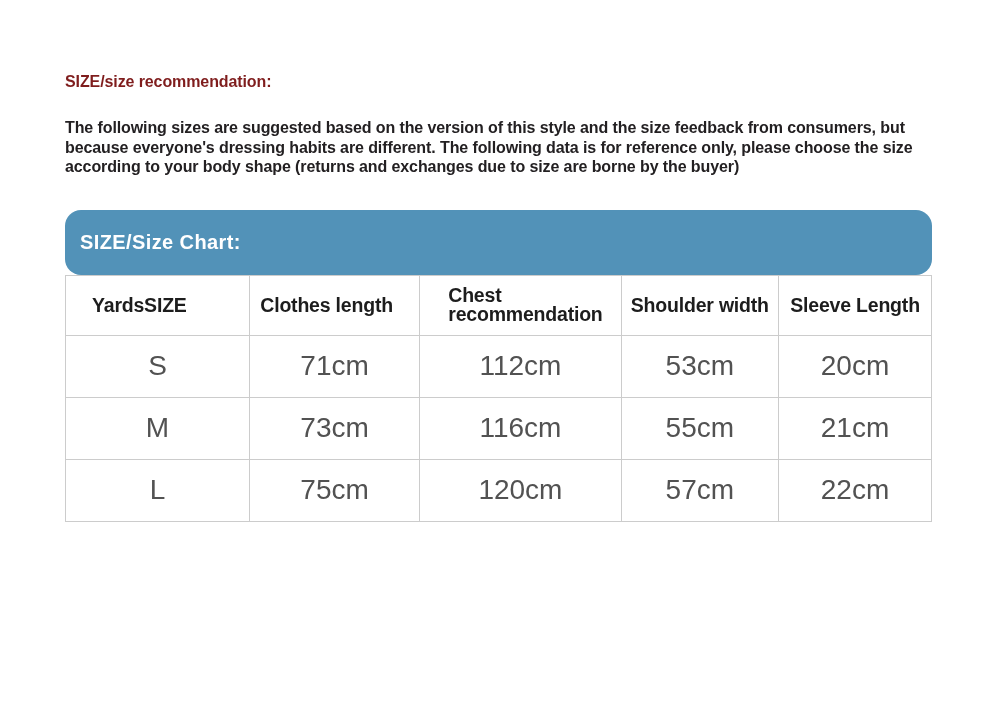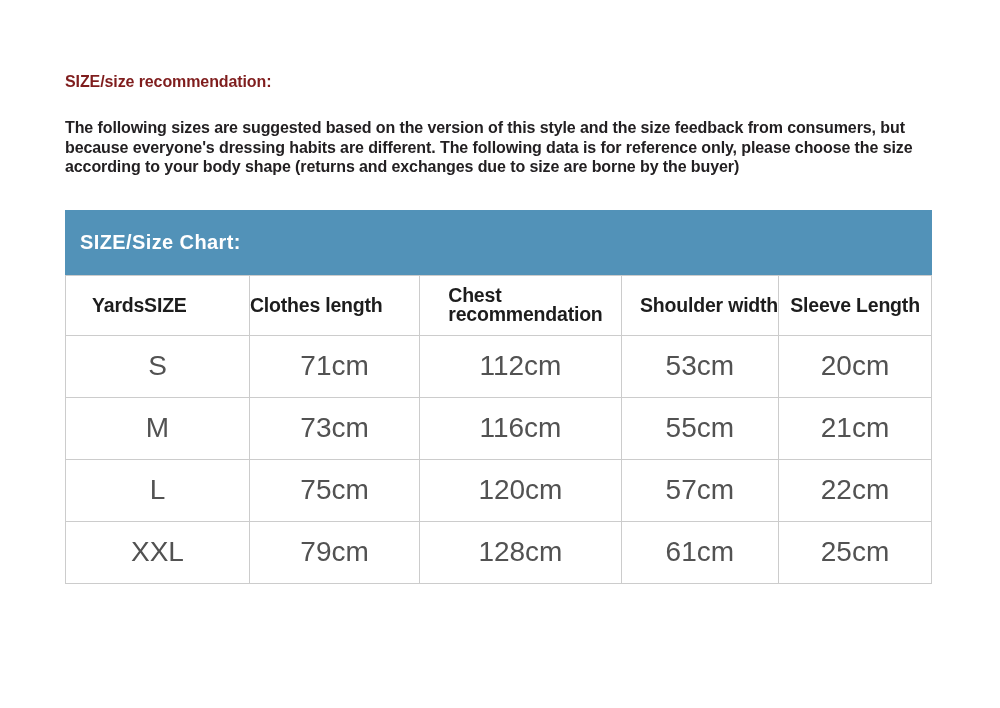--- a/index.html
+++ b/index.html
@@ -34,20 +34,21 @@
     letter-spacing: -0.1px;
   }
   .chart-banner {
     box-sizing: border-box;
     width: 867px;
     height: 65px;
     background: #5292b8;
     display: flex;
     align-items: center;
     padding-left: 15px;
+    border-radius: 16px;
   }
   .chart-banner-title {
     color: #ffffff;
     font-size: 20px;
     font-weight: 700;
     letter-spacing: 0.4px;
   }
   table.size-chart {
     width: 867px;
     border-collapse: collapse;
@@ -62,24 +63,24 @@
     overflow: hidden;
   }
   .size-chart thead th {
     height: 59px;
     font-size: 19.5px;
     font-weight: 700;
     color: #1d1d1d;
     letter-spacing: -0.2px;
   }
   th.col-size    { width: 20.6%; text-align: left;  padding-left: 26px; }
-  th.col-clothes { width: 20.0%; text-align: left; padding-right: 16px; }
+  th.col-clothes { width: 20.0%; text-align: center; padding-right: 16px; }
   th.col-chest   { width: 19.6%; text-align: left;  padding-left: 28px; padding-right: 26px;
                    font-size: 16.5px; line-height: 19px; }
-  th.col-shoulder{ width: 20.2%; text-align: right; }
+  th.col-shoulder{ width: 20.2%; text-align: center; }
   th.col-sleeve  { width: 19.6%; text-align: center; }
   .size-chart tbody td {
     height: 61px;
     text-align: center;
     font-size: 28px;
     font-weight: 400;
     color: #525252;
   }
 </style>
 </head>
@@ -120,23 +121,16 @@
           <td>55cm</td>
           <td>21cm</td>
         </tr>
         <tr>
           <td>L</td>
           <td>75cm</td>
           <td>120cm</td>
           <td>57cm</td>
           <td>22cm</td>
         </tr>
-        <tr>
-          <td>XXL</td>
-          <td>79cm</td>
-          <td>128cm</td>
-          <td>61cm</td>
-          <td>25cm</td>
-        </tr>
       </tbody>
   </table>
 
 </div>
 
 </body></html>

